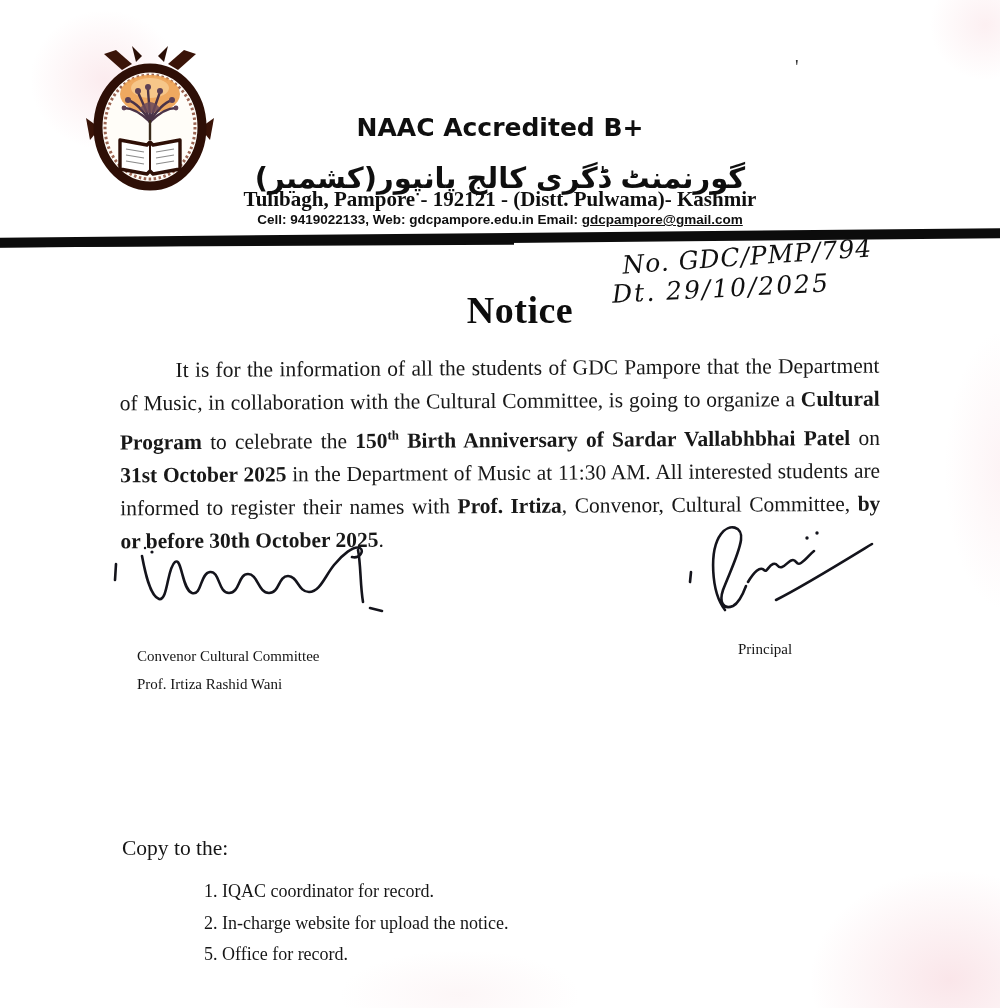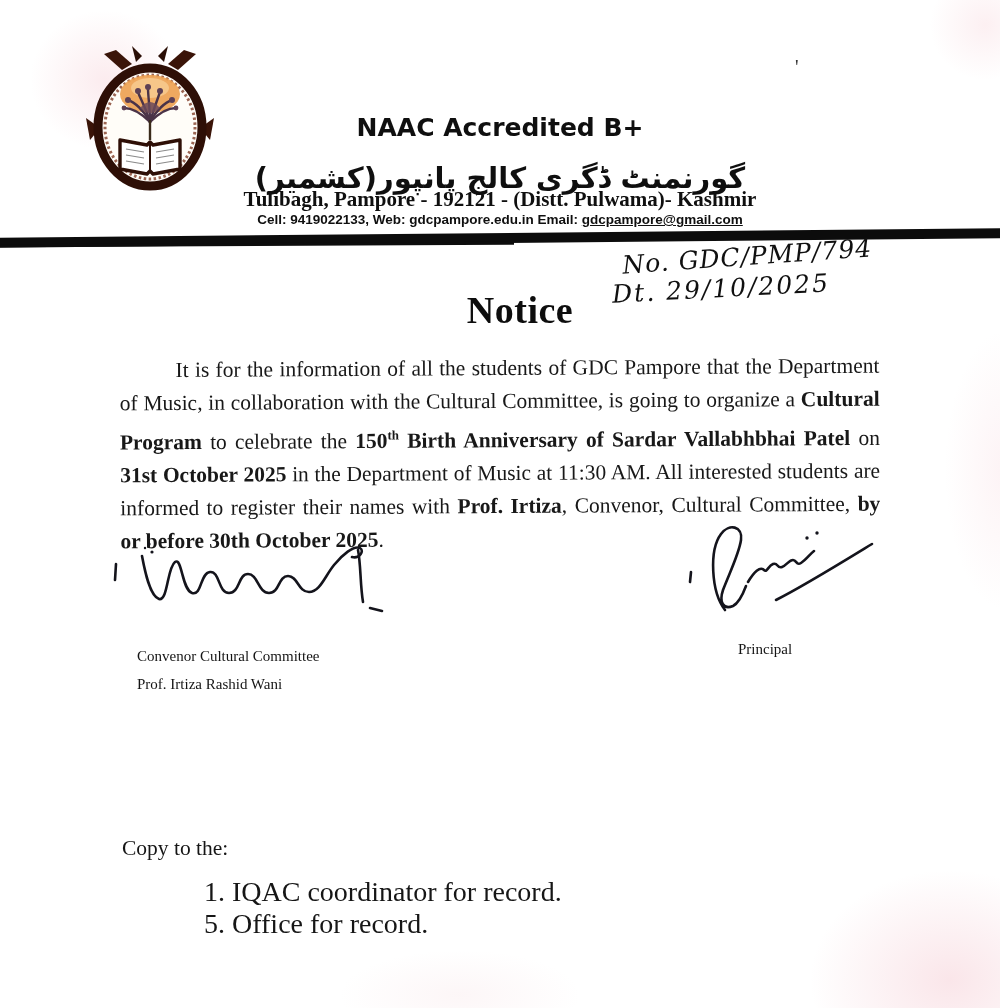--- a/index.html
+++ b/index.html
@@ -73,21 +73,21 @@
   .sig-left-svg  { left: 112px; top: 538px; width: 272px; height: 86px; }
   .sig-right-svg { left: 684px; top: 520px; width: 198px; height: 98px; }
 
   .sig-label { position: absolute; font-size: 15px; color: #141414; margin-top: 28px; }
   .sig-left-1 { left: 137px; top: 620px; }
   .sig-left-2 { left: 137px; top: 648px; }
   .sig-right-1 { left: 738px; top: 613px; }
 
   
   .copy-heading { position: absolute; left: 122px; top: 836px; font-size: 21.5px; }
-  .copy-list { position: absolute; left: 204px; top: 876px; font-size: 28px; line-height: 31.5px; font-family: Liberation Serif, serif; }
+  .copy-list { position: absolute; left: 204px; top: 876px; font-size: 18px; line-height: 31.5px; font-family: Liberation Serif, serif; }
 </style>
 </head>
 <body>
 
 <div class="page">
 
   <div class="stain stain-tl"></div>
   <div class="stain stain-tr"></div>
   <div class="stain stain-r"></div>
   <div class="stain stain-br"></div>
@@ -185,16 +185,17 @@
     <g fill="#14141c">
       <circle cx="123" cy="18" r="1.7"></circle>
         <circle cx="133" cy="13" r="1.7"></circle>
     </g>
   </svg>
   <div class="sig-label sig-right-1">Principal</div>
 
   <div class="copy-heading">Copy to the:</div>
   <div class="copy-list">
     <div>1. IQAC coordinator for record.</div>
+    <div>2. In-charge website for upload the notice.</div>
     <div>5. Office for record.</div>
   </div>
 
 </div>
 
 </body></html>

